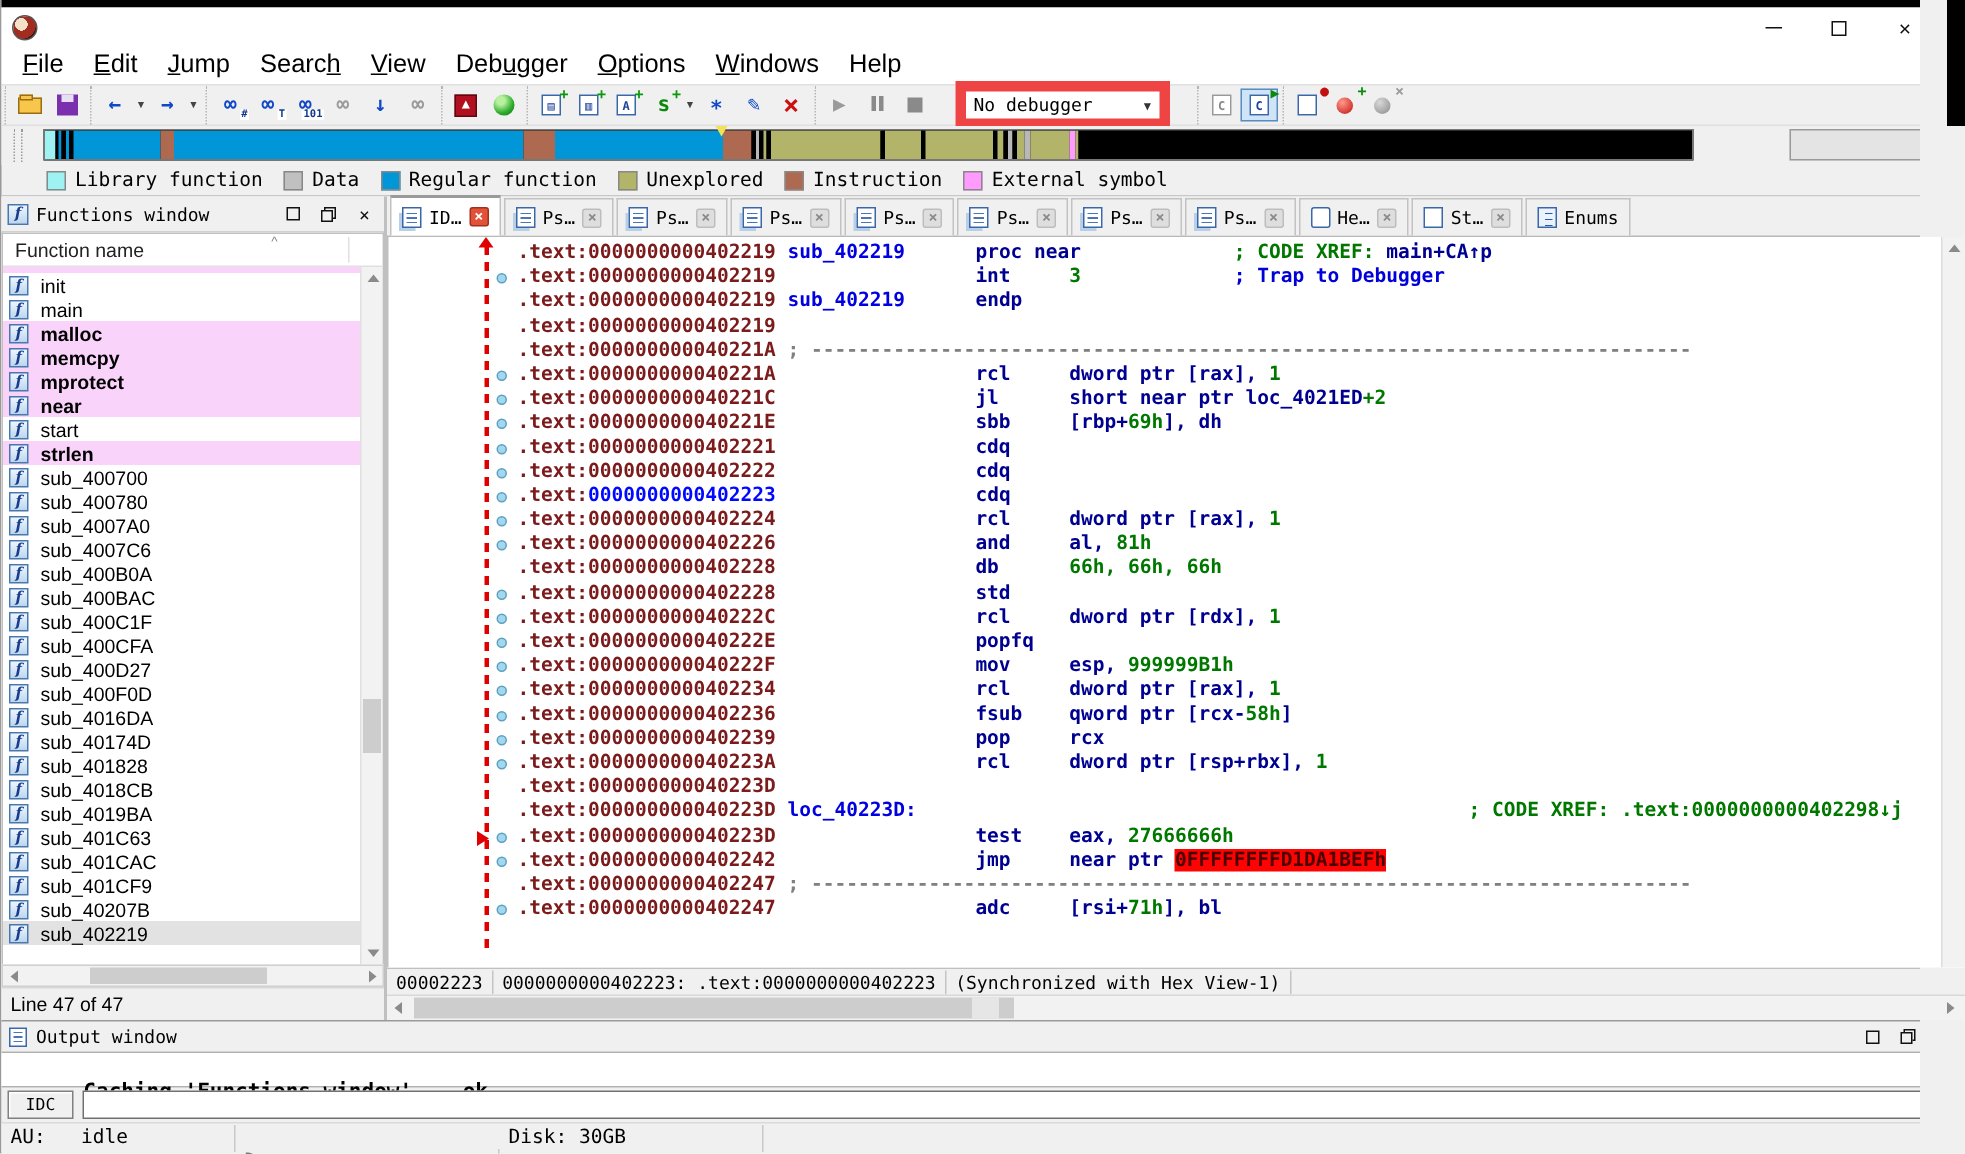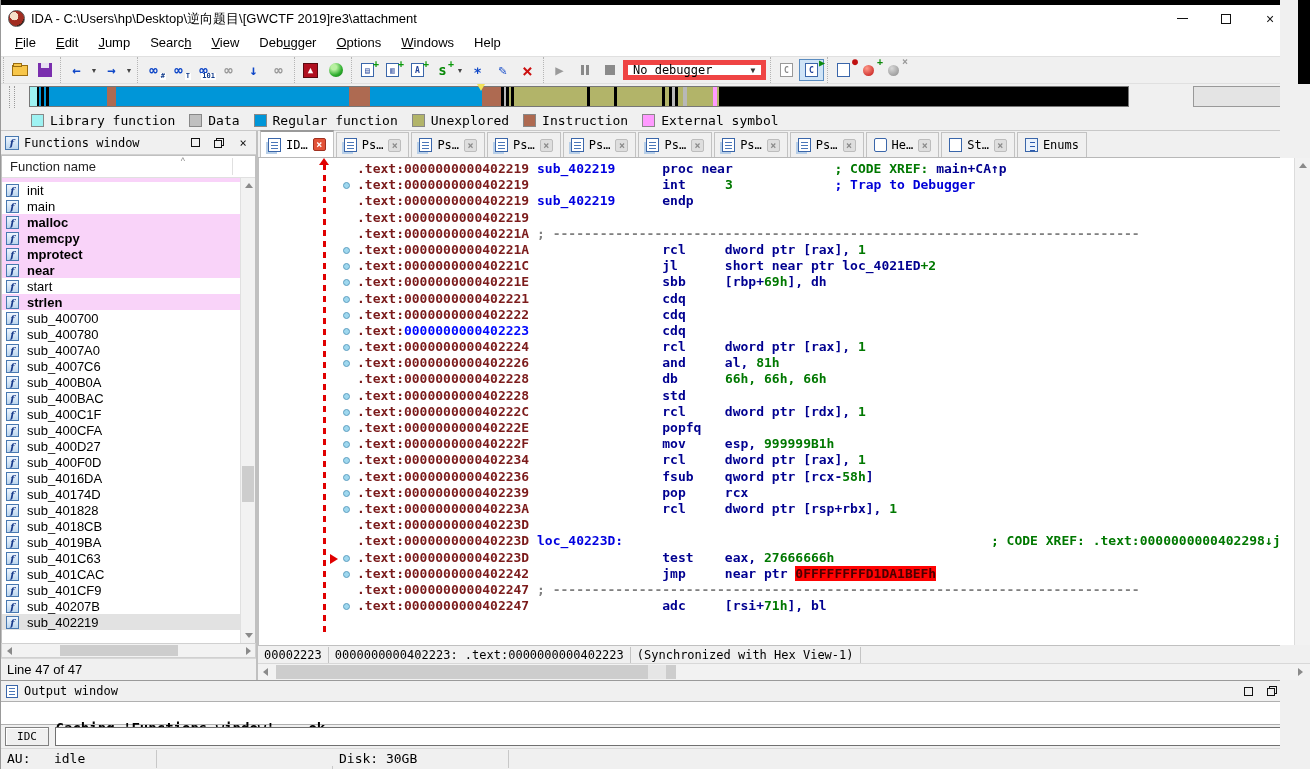--- a/index.html
+++ b/index.html
@@ -11,21 +11,21 @@
   .topstrip { height:5px; background:#000; }
   .edgeblack { position:absolute; right:0; top:0; width:12px; height:84px; background:#000; z-index:50; }
   .titlebar { height:27px; background:#fff; display:flex; align-items:center; padding-left:7px; font-size:13px; }
   .ida-logo { width:17px; height:17px; border-radius:50%; margin-right:6px;
     background:radial-gradient(circle at 35% 35%, #f5e0c8 0 30%, #a22c20 31% 70%, #3a1a10 71%); border:1px solid #555; }
   .title-text { color:#000; }
   .winbtns { margin-left:auto; display:flex; align-items:center; margin-right:18px; }
   .wbtn { width:44px; height:24px; display:flex; align-items:center; justify-content:center; font-size:14px; color:#111; }
   .wbtn .minus { width:11px; border-bottom:1px solid #111; height:1px; }
   .wbtn .maxsq { width:10px; height:10px; border:1px solid #111; }
-  .menubar { height:24px; background:#fff; display:flex; align-items:flex-start; padding-left:4px; font-size:13px; }
+  .menubar { height:24px; background:#fff; display:flex; align-items:flex-end; padding-left:4px; font-size:17px; }
   .mitem { padding:3px 10px; color:#000; }
   .mitem .u { text-decoration:underline; }
 
   
   .toolbar { height:28px; background:#f0f0f0; border-top:1px solid #e0e0e0; border-bottom:1px solid #e0e0e0;
     display:flex; align-items:center; padding-left:2px; }
   .tgroup { display:flex; align-items:center; padding:0 3px; height:26px; border-left:1px dotted #b5b5b5; }
   .ti { width:25px; height:22px; display:flex; align-items:center; justify-content:center; position:relative;
     font-family:"DejaVu Sans Mono",monospace; font-weight:bold; font-size:14px; }
   .drop { width:10px; height:22px; display:flex; align-items:center; justify-content:center; font-size:7px; color:#444; }
@@ -36,22 +36,22 @@
   .ic-save::before { content:""; position:absolute; left:3px; top:0; width:8px; height:5px; background:#e8e0f2; }
   .sub { position:absolute; right:0; bottom:1px; font-size:7px; color:#103a8a; background:#fff; line-height:7px; padding:0 1px;}
   .ic-warn { width:15px; height:15px; background:#b01020; border:1px solid #5a0a10; color:#fff; font-size:9px;
     display:flex; align-items:center; justify-content:center; }
   .ic-ball { width:14px; height:14px; border-radius:50%; background:radial-gradient(circle at 35% 30%, #b8f0a0 0 20%, #2fae2f 60%, #0e6e0e); }
   .plusmark { position:absolute; right:1px; top:0; font-size:10px; color:#0a9a0a; line-height:10px; }
   .ic-docbase { width:13px; height:14px; background:#fff; border:1px solid #3a66aa; font-size:8px; color:#20429a;
     display:flex; align-items:center; justify-content:center; }
   .ic-pause span { display:inline-block; width:3px; height:10px; background:#8a8a8a; margin:0 1px; }
   .ic-stopsq { width:10px; height:10px; background:#8a8a8a; }
-  .combo { width:143px; height:20px; background:#fff; border:5px solid #ef4444; display:flex; align-items:center;
-    font-family:"DejaVu Sans Mono",monospace; font-size:12px; padding-left:5px; margin:0 1px; }
+  .combo { width:143px; height:32px; background:#fff; border:7px solid #ef4444; display:flex; align-items:center;
+    font-family:"DejaVu Sans Mono",monospace; font-size:12px; padding-left:5px; margin:0 15px; }
   .combo .arr { margin-left:auto; width:16px; text-align:center; font-size:8px; color:#333; }
   .ti.hlbtn { background:#cfe4f7; border:1px solid #5a8cc0; }
   .ic-bpdot { width:11px; height:11px; border-radius:50%; background:radial-gradient(circle at 35% 30%, #ff9a8a, #c01010); }
   .ic-bpdot.gray { background:radial-gradient(circle at 35% 30%, #d8d8d8, #8a8a8a); }
   .corner { position:absolute; right:-2px; top:-3px; font-size:10px; font-weight:bold; }
 
   
   .bandrow { height:26px; position:relative; background:#f0f0f0; }
   .bandgrip { position:absolute; left:8px; top:2px; width:6px; height:22px; border-left:1px dotted #9a9a9a; border-right:1px dotted #9a9a9a; }
   .band { position:absolute; left:28px; top:2px; width:1100px; height:21px; background:#000; display:flex; overflow:hidden; border:1px solid #777; }
@@ -125,21 +125,21 @@
     font-size:10px; font-weight:bold; border-radius:2px; }
   .tclose.c-red { background:#e25237; color:#fff; border:1px solid #a03020; }
   .tclose.c-gray { background:#dedede; color:#8a8a8a; border:1px solid #bdbdbd; }
   .tnav { position:absolute; right:0; top:0; bottom:1px; display:flex; align-items:center; background:#f0f0f0; }
   .tnavl { width:14px; height:22px; background:#d4d4d4; display:flex; align-items:center; justify-content:center; }
   .tnavr { width:16px; height:24px; background:#fff; display:flex; align-items:center; justify-content:center; font-size:12px; color:#000; }
 
   .dcontent { flex:1; background:#fff; border-left:1px solid #c0c0c0; position:relative; overflow:hidden;
     font-family:"DejaVu Sans Mono",monospace; font-size:13px; font-weight:bold; }
   .dlines { position:absolute; left:86px; top:3px; right:17px; }
-  .dline { position:relative; white-space:pre; height:16.2px; line-height:16.2px;margin-left:12px; }
+  .dline { position:relative; white-space:pre; height:16.2px; line-height:16.2px; }
   .redline { position:absolute; left:64px; top:6px; width:3px; height:468px;
     background:repeating-linear-gradient(#e00000 0 6px, transparent 6px 11px); }
   .redtop { position:absolute; left:60px; top:0; width:0; height:0;
     border-left:5px solid transparent; border-right:5px solid transparent; border-bottom:7px solid #e00000; }
   .gdot { position:absolute; left:-14px; top:5px; width:7px; height:7px; border-radius:50%;
     background:#9fd8ef; border:1px solid #5f9fc0; }
   .garw { position:absolute; left:-27px; top:4px; width:0; height:0;
     border-top:5px solid transparent; border-bottom:5px solid transparent; border-left:8px solid #e00000; }
   .s-a, .s-ap { color:#7b1b1b; }
   .s-hl { color:#0008ff; }
@@ -177,21 +177,20 @@
 </style>
 </head>
 <body>
 
 <div class="app">
   <div class="topstrip"></div>
   <div class="edgeblack"></div>
 
   <div class="titlebar">
     <span class="ida-logo"></span>
-    <span class="title-text">IDA - C:\Users\hp\Desktop\逆向题目\[GWCTF 2019]re3\attachment</span>
     <span class="winbtns">
       <span class="wbtn">
           <span class="minus"></span>
         </span>
       <span class="wbtn">
           <span class="maxsq"></span>
         </span>
       <span class="wbtn">×</span>
     </span>
   </div>

